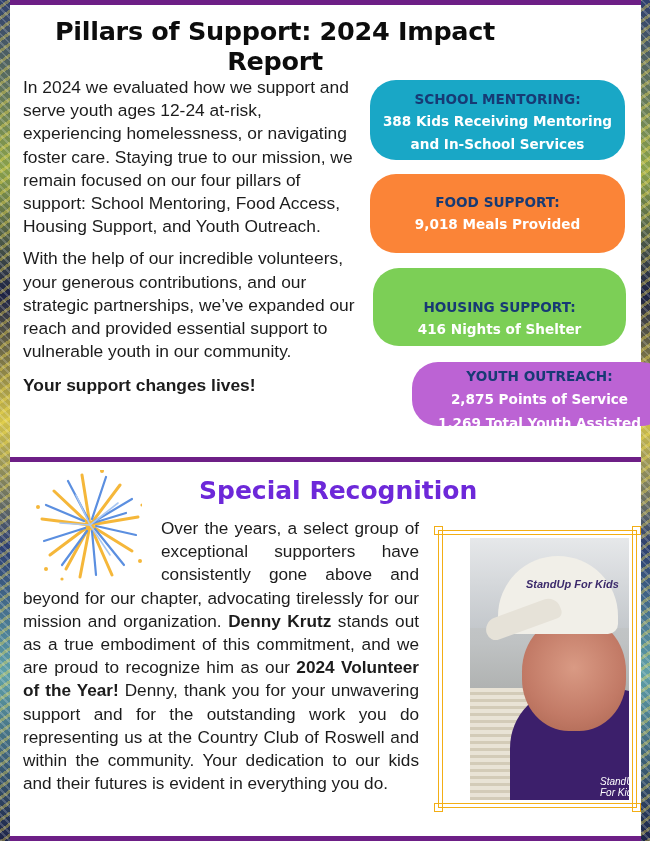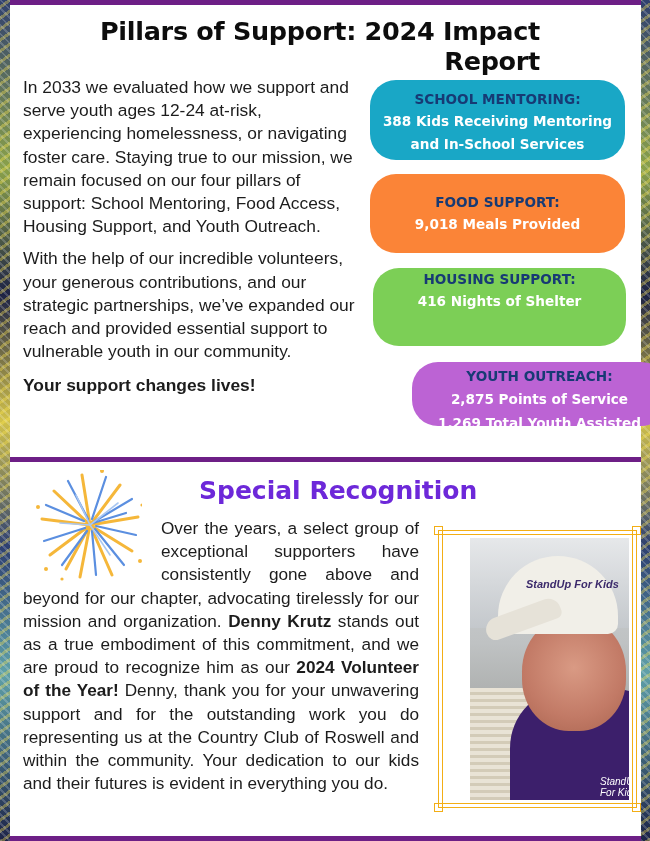--- a/index.html
+++ b/index.html
@@ -21,40 +21,40 @@
   .art-right { right:0; width:9px; left:auto; }
   .page {
     position:absolute; left:10px; top:0; width:631px; height:841px; background:#ffffff;
   }
   .bar { position:absolute; left:0; width:631px; height:5px; background:#6d1f86; }
   .bar.top { top:0; }
   .bar.mid { top:457px; }
   .bar.bot { top:836px; }
 
   .title {
-    position:absolute; top:16px; left:0; width:530px; text-align:right;
+    position:absolute; top:16px; left:0; width:530px; text-align:center;
     font-family:"DejaVu Sans", sans-serif; font-weight:bold; font-size:25.5px; color:#0d0d0d;
     letter-spacing:-0.3px;
   }
   .intro {
     position:absolute; left:13px; top:76px; width:335px;
     font-family:"Liberation Sans", sans-serif; font-size:17.4px; line-height:23.2px; color:#1c1c1c;
   }
   .intro p { margin:0 0 9px 0; }
   .intro .bold { font-weight:bold; margin-top:11px; }
 
   .pill {
     position:absolute; border-radius:26px; text-align:center;
     font-family:"DejaVu Sans", sans-serif; font-weight:bold;
   }
   .pill .h { color:#173a74; font-size:13.6px; line-height:22px; }
   .pill .v { color:#ffffff; font-size:13.6px; line-height:23px; }
   .p1 { left:360px; top:80px; width:255px; height:80px; background:#19a7c6; padding-top:8px; box-sizing:border-box; }
   .p2 { left:360px; top:174px; width:255px; height:79px; background:#fb8437; padding-top:17px; box-sizing:border-box; }
-  .p3 { left:363px; top:268px; width:253px; height:78px; background:#7ccf56; padding-top:0; box-sizing:border-box; }
+  .p3 { left:363px; top:268px; width:253px; height:78px; background:#7ccf56; padding-top:28px; box-sizing:border-box; }
   .p4 { left:360px; top:362px; width:255px; height:64px; background:#bc63d4; padding-top:3px; box-sizing:border-box;margin-left:42px; }
   .p4 .v { line-height:24px; }
 
   .sub-title {
     position:absolute; top:476px; left:189px;
     font-family:"DejaVu Sans", sans-serif; font-weight:bold; font-size:25px; color:#6d28d9;
   }
   .fireworks { position:absolute; left:22px; top:470px; width:110px; height:115px; }
   .recog {
     position:absolute; left:13px; top:517px; width:396px;
@@ -93,21 +93,21 @@
 
 <div class="art-left"></div>
 <div class="art-right"></div>
 
 <div class="page">
   <div class="bar top"></div>
 
   <h1 class="title" style="margin:0;">Pillars of Support: 2024 Impact Report</h1>
 
   <div class="intro">
-    <p>In 2033 we evaluated how we support and serve youth ages 12-24 at-risk, experiencing homelessness, or navigating foster care. Staying true to our mission, we remain focused on our four pillars of support: School Mentoring, Food Access,  Housing Support, and Youth Outreach.</p>
+    <p>In 2024 we evaluated how we support and serve youth ages 12-24 at-risk, experiencing homelessness, or navigating foster care. Staying true to our mission, we remain focused on our four pillars of support: School Mentoring, Food Access,  Housing Support, and Youth Outreach.</p>
     <p>With the help of our incredible volunteers, your generous contributions, and our strategic partnerships, we’ve expanded our reach and provided essential support to vulnerable youth in our community.</p>
     <p class="bold">Your support changes lives!</p>
   </div>
 
   <div class="pill p1">
     <div class="h">SCHOOL MENTORING:</div>
     <div class="v">388 Kids Receiving Mentoring</div>
     <div class="v">and In-School Services</div>
   </div>
   <div class="pill p2">

